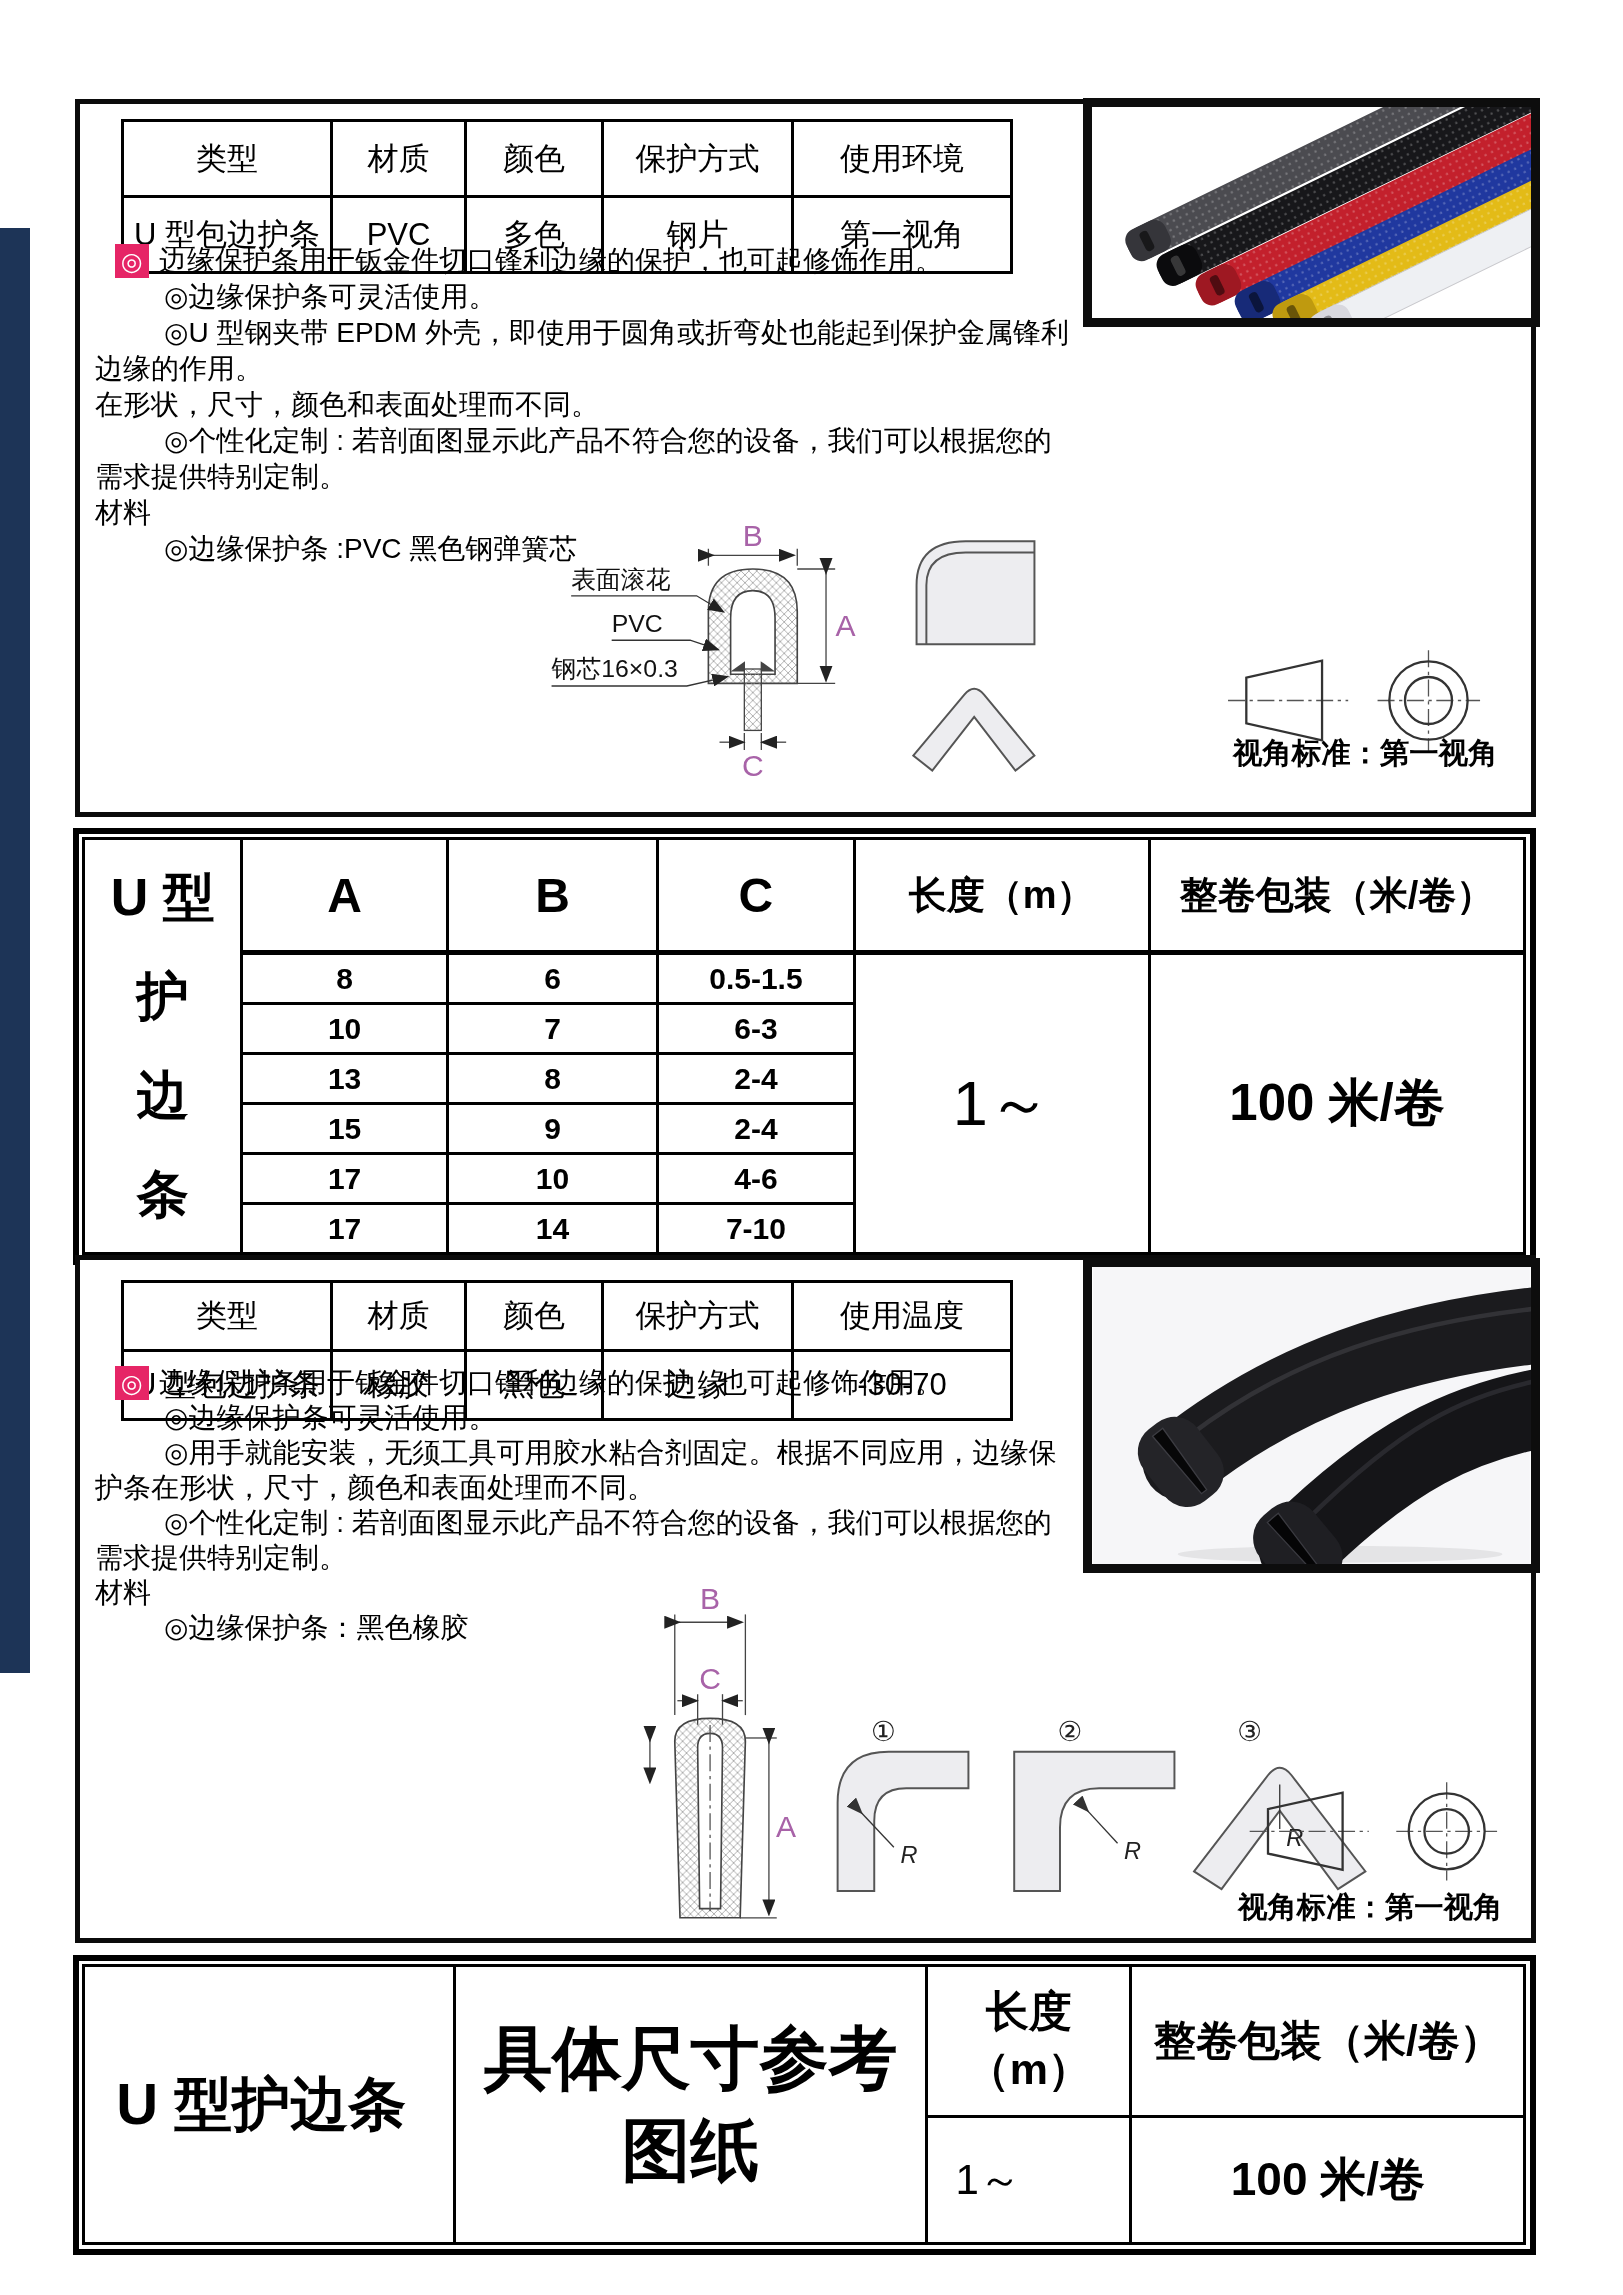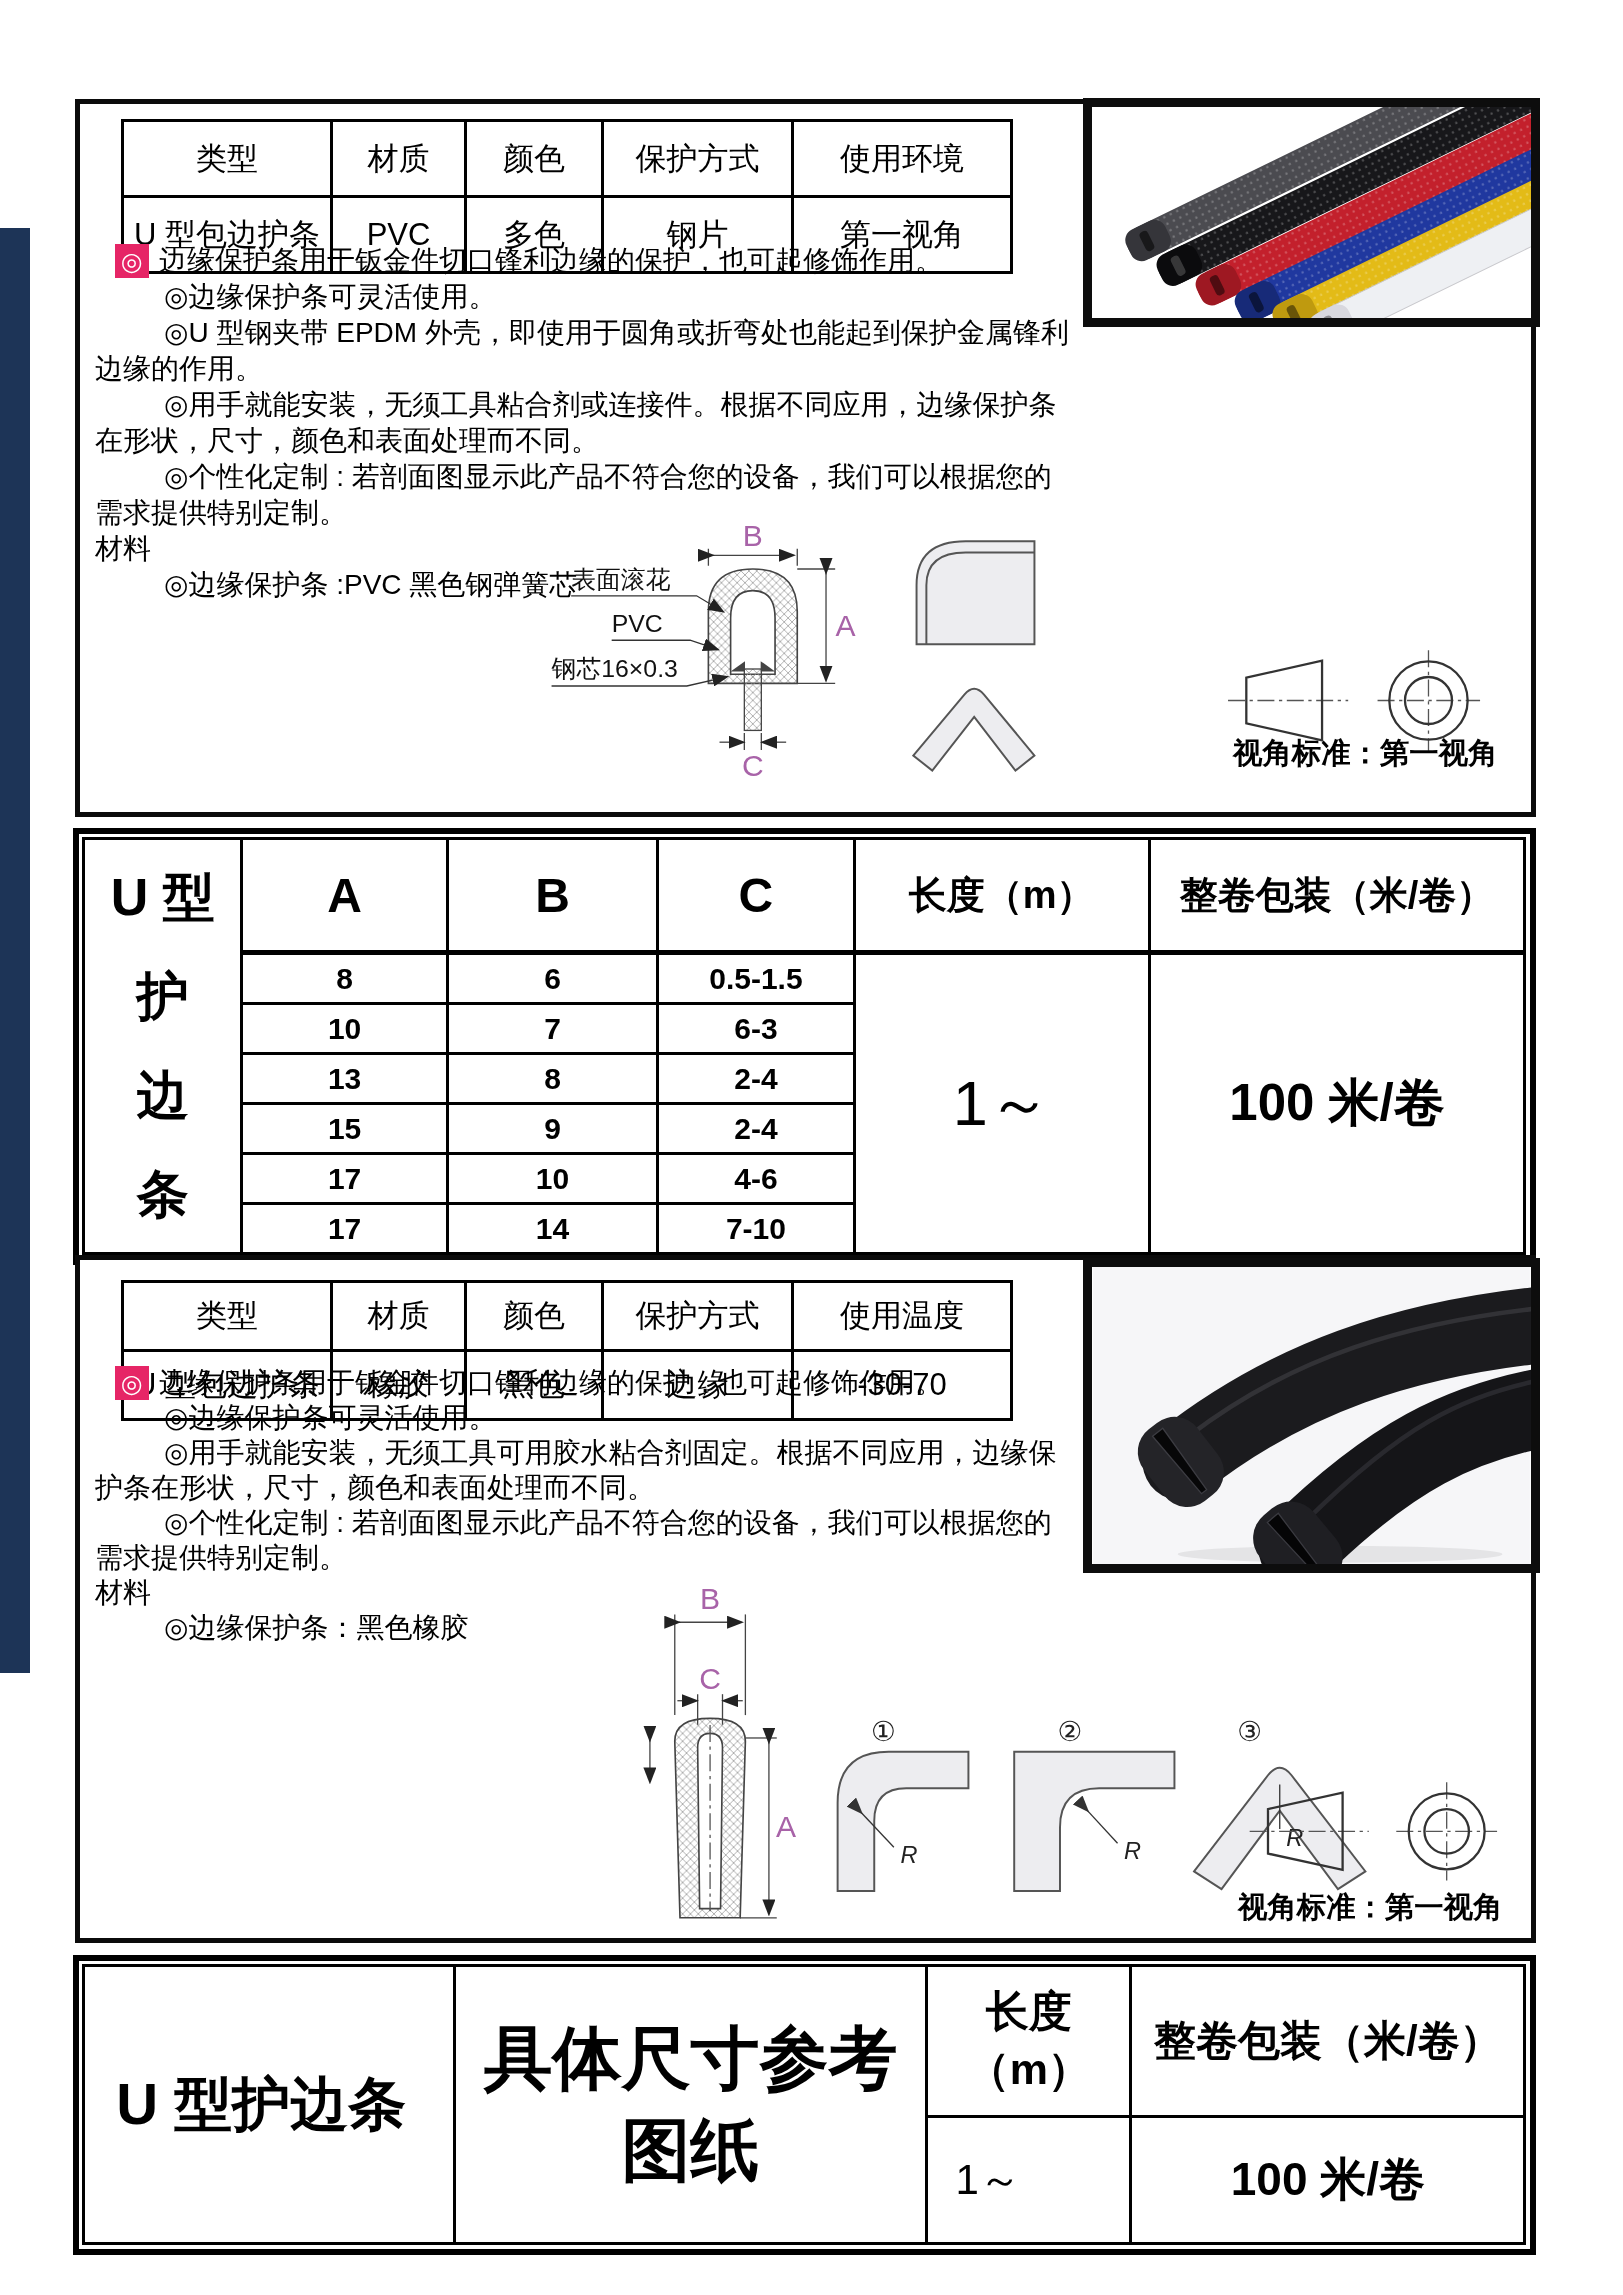--- a/index.html
+++ b/index.html
@@ -117,21 +117,20 @@
     </table>
 
   <div class="abs desc desc-1">
     <div class="dline mline">
       <span class="marker">◎</span>
       <span class="mtext">边缘保护条用于钣金件切口锋利边缘的保护，也可起修饰作用。</span>
     </div>
     <div class="dline bullet">◎边缘保护条可灵活使用。</div>
     <div class="dline bullet">◎U 型钢夹带 EPDM 外壳，即使用于圆角或折弯处也能起到保护金属锋利</div>
     <div class="dline flush">边缘的作用。</div>
-    <div class="dline bullet">◎用手就能安装，无须工具粘合剂或连接件。根据不同应用，边缘保护条</div>
     <div class="dline flush">在形状，尺寸，颜色和表面处理而不同。</div>
     <div class="dline bullet">◎个性化定制 : 若剖面图显示此产品不符合您的设备，我们可以根据您的</div>
     <div class="dline flush">需求提供特别定制。</div>
     <div class="dline flush">材料</div>
     <div class="dline bullet">◎边缘保护条 :PVC 黑色钢弹簧芯</div>
   </div>
 
   <div class="abs photo photo1">
     <svg viewBox="0 0 672 324">
       <defs>

